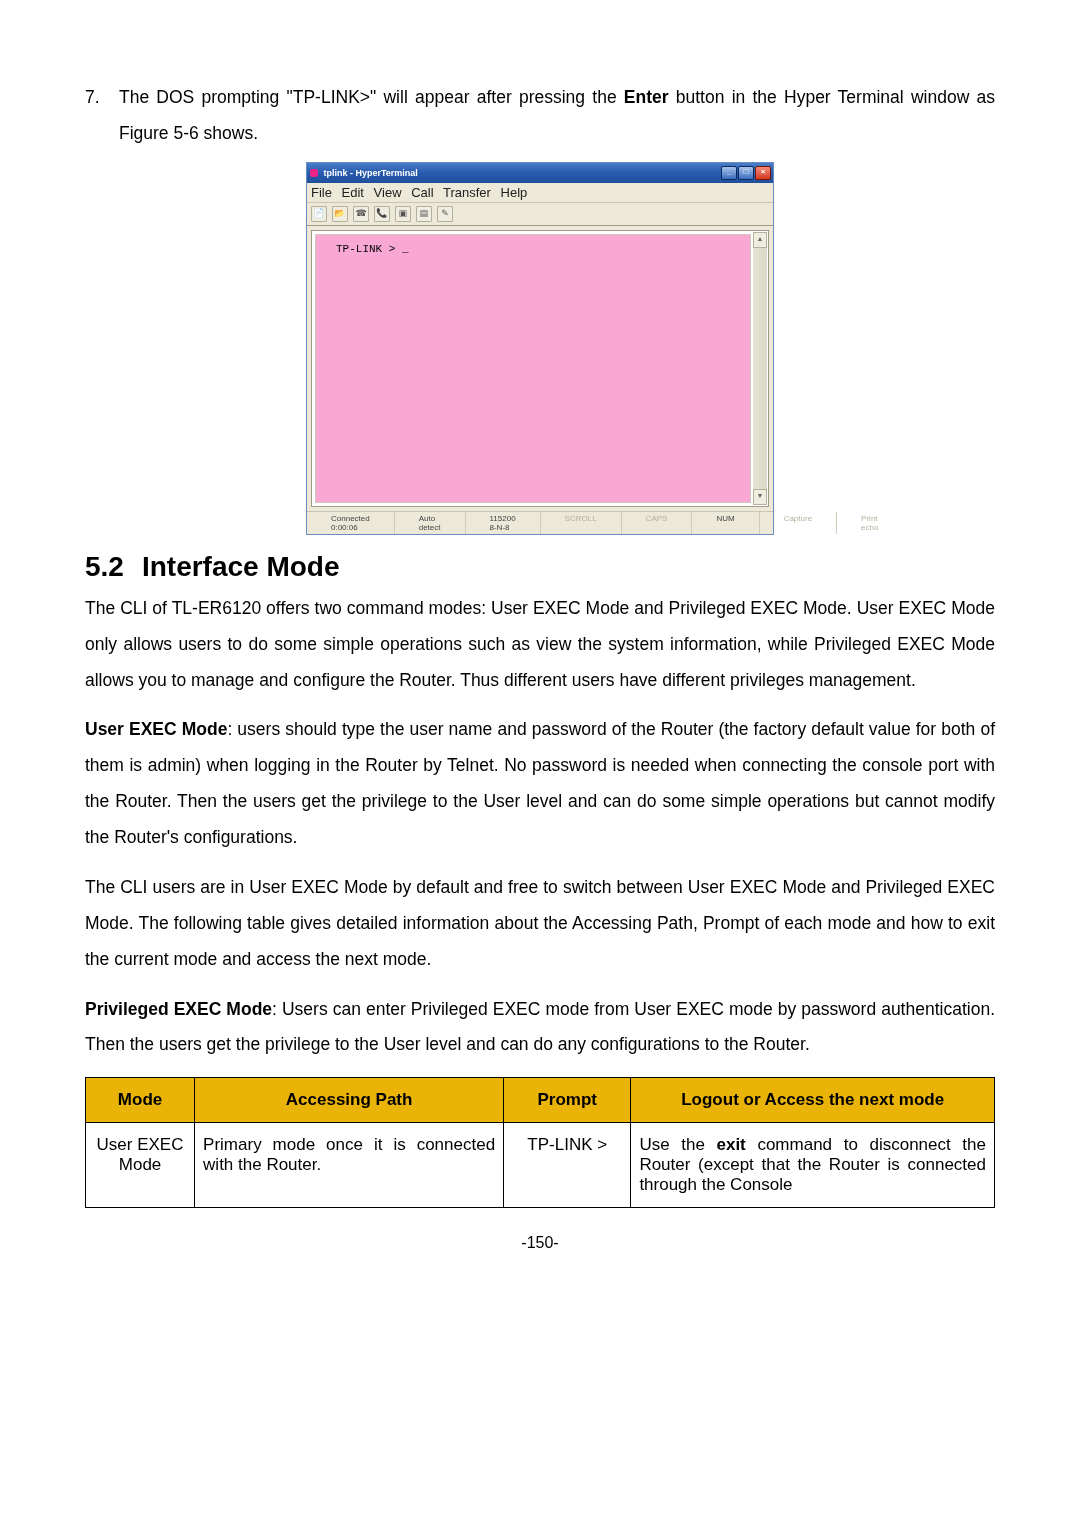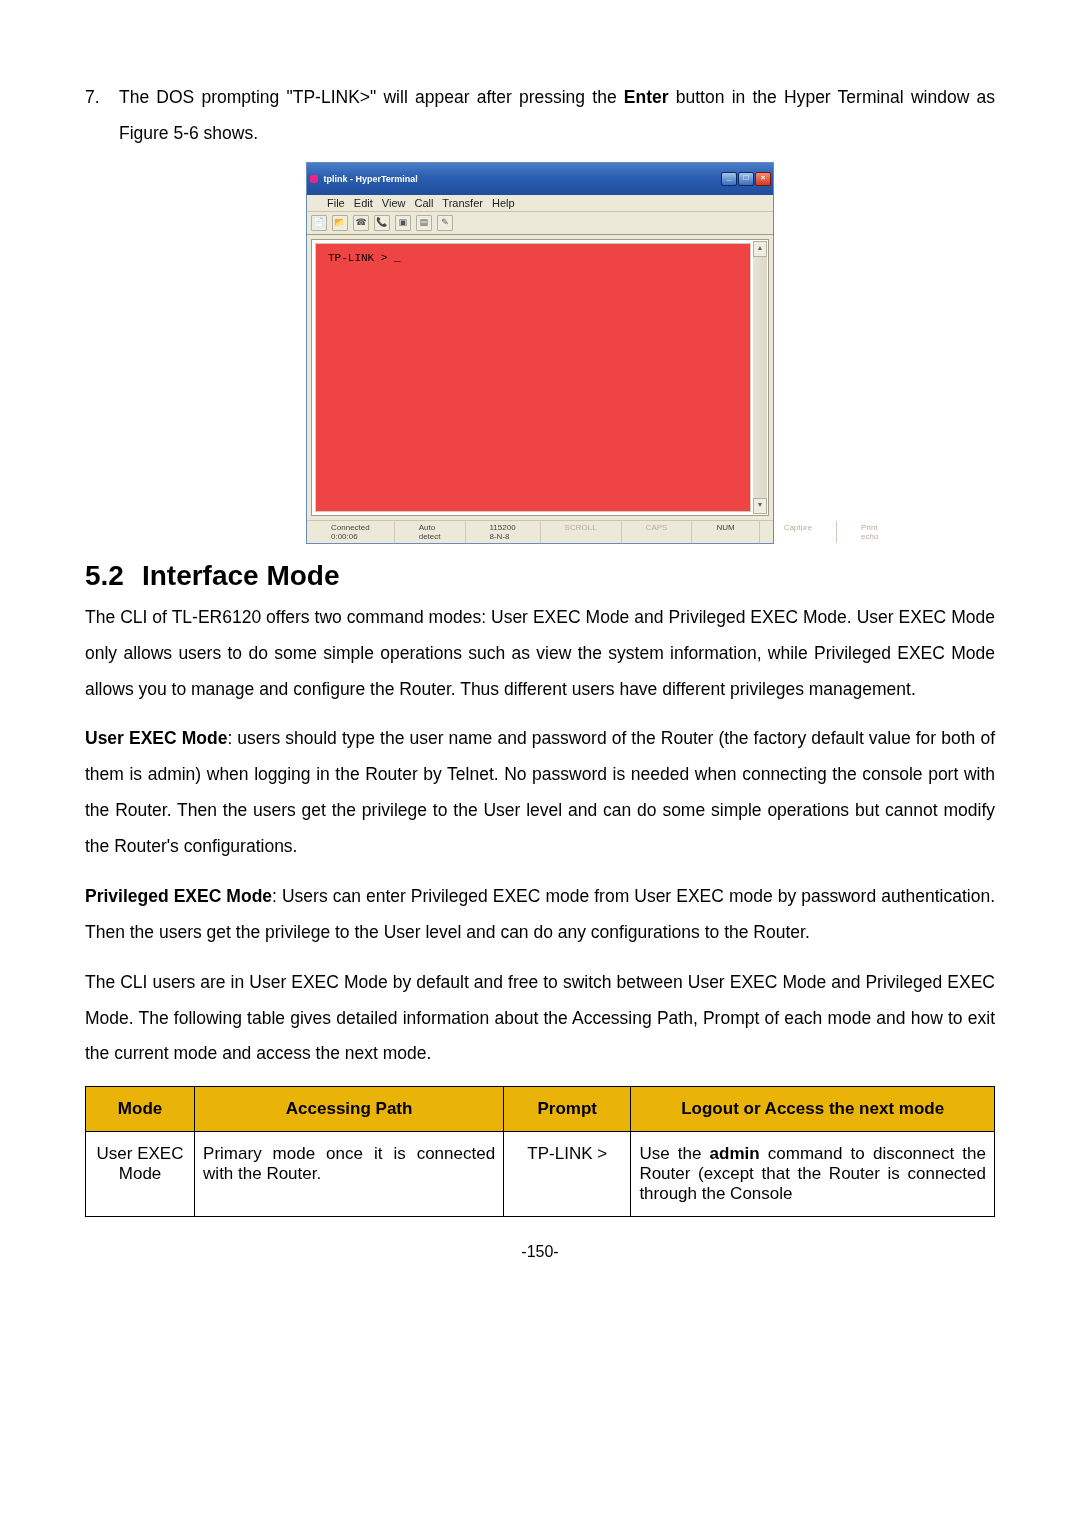--- a/index.html
+++ b/index.html
@@ -37,21 +37,21 @@
     margin: 0 auto;
     border: 1px solid #6b8cc0;
     background: #fff;
     text-align: left;
     box-shadow: 0 0 0 1px #bfd1ec inset;
   }
   .ht-titlebar {
     display: flex;
     align-items: center;
     justify-content: space-between;
-    height: 32px;
+    height: 20px;
     padding: 0 2px 0 3px;
     background: linear-gradient(to bottom,#4a7ec7,#2a5db0 45%,#1f4e9b);
     color: #fff;
     font-size: 9px;
     font-weight: 700;
   }
   .ht-titlebar .wb {
     display: flex;
     gap: 1px;
   }
@@ -64,22 +64,22 @@
     font-size: 8px;
     color: #fff;
     text-align: center;
     line-height: 10px;
   }
   .ht-wbtn.close {
     background: linear-gradient(to bottom,#f58b7a,#d23a23);
     border-color: #7a1505;
   }
   .ht-menubar {
-    font-size: 11px;
-    padding: 2px 20px;
+    font-size: 13px;
+    padding: 2px 4px;
     color: #222;
     background: #ece9d8;
     border-bottom: 1px solid #c9c5b4;
   }
   .ht-menubar span { margin-right: 6px; }
   .ht-toolbar {
     background: #ece9d8;
     padding: 3px 4px;
     border-bottom: 1px solid #a09a86;
     display: flex;
@@ -105,26 +105,26 @@
     border: 1px solid #a09a86;
     position: relative;
     height: 275px;
   }
   .ht-term-inner {
     position: absolute;
     left: 3px;
     right: 17px;
     top: 3px;
     bottom: 3px;
-    background: #ef4444;
+    background: #f9a8d4;
     border: 1px solid #cfcabb;
     font-family: "Courier New", monospace;
     font-size: 11px;
     color: #000;
-    padding: 8px 12px;
+    padding: 8px 20px;
   }
   .ht-scroll {
     position: absolute;
     right: 1px;
     top: 1px;
     bottom: 1px;
     width: 14px;
     background: linear-gradient(to right,#e6e3d6,#dcd8c7);
   }
   .ht-scroll .arrow {
@@ -260,42 +260,42 @@
   <h2 class="section">
     <span class="num">5.2</span><span>Interface Mode</span>
   </h2>
 
   <div class="body-text para">The CLI of TL-ER6120 offers two command modes: User EXEC Mode and Privileged EXEC Mode. User EXEC Mode only allows users to do some simple operations such as view the system information, while Privileged EXEC Mode allows you to manage and configure the Router. Thus different users have different privileges management.</div>
 
   <div class="body-text para">
     <span class="strong">User EXEC Mode</span><span>: users should type the user name and password of the Router (the factory default value for both of them is admin) when logging in the Router by Telnet. No password is needed when connecting the console port with the Router. Then the users get the privilege to the User level and can do some simple operations but cannot modify the Router's configurations.</span>
   </div>
 
+  <div class="body-text para">The CLI users are in User EXEC Mode by default and free to switch between User EXEC Mode and Privileged EXEC Mode. The following table gives detailed information about the Accessing Path, Prompt of each mode and how to exit the current mode and access the next mode.</div>
+
   <div class="body-text para">
     <span class="strong">Privileged EXEC Mode</span><span>: Users can enter Privileged EXEC mode from User EXEC mode by password authentication. Then the users get the privilege to the User level and can do any configurations to the Router.</span>
   </div>
-
-  <div class="body-text para">The CLI users are in User EXEC Mode by default and free to switch between User EXEC Mode and Privileged EXEC Mode. The following table gives detailed information about the Accessing Path, Prompt of each mode and how to exit the current mode and access the next mode.</div>
 
   <table class="modes">
     <thead>
       <tr>
         <th class="col-mode">Mode</th>
         <th class="col-path">Accessing Path</th>
         <th class="col-prompt">Prompt</th>
         <th class="col-logout">Logout or Access the next mode</th>
       </tr>
     </thead>
     <tbody>
       <tr>
         <td class="col-mode">User EXEC Mode</td>
         <td class="col-path">Primary mode once it is connected with the Router.</td>
         <td class="col-prompt">TP-LINK &gt;</td>
         <td class="col-logout">
-          <span>Use the </span><span class="strong">admin</span><span> command to disconnect the Router (except that the Router is connected through the Console</span>
+          <span>Use the </span><span class="strong">exit</span><span> command to disconnect the Router (except that the Router is connected through the Console</span>
         </td>
       </tr>
     </tbody>
   </table>
 
   <div class="footer">-150-</div>
 
 </div>
 
 </body></html>

